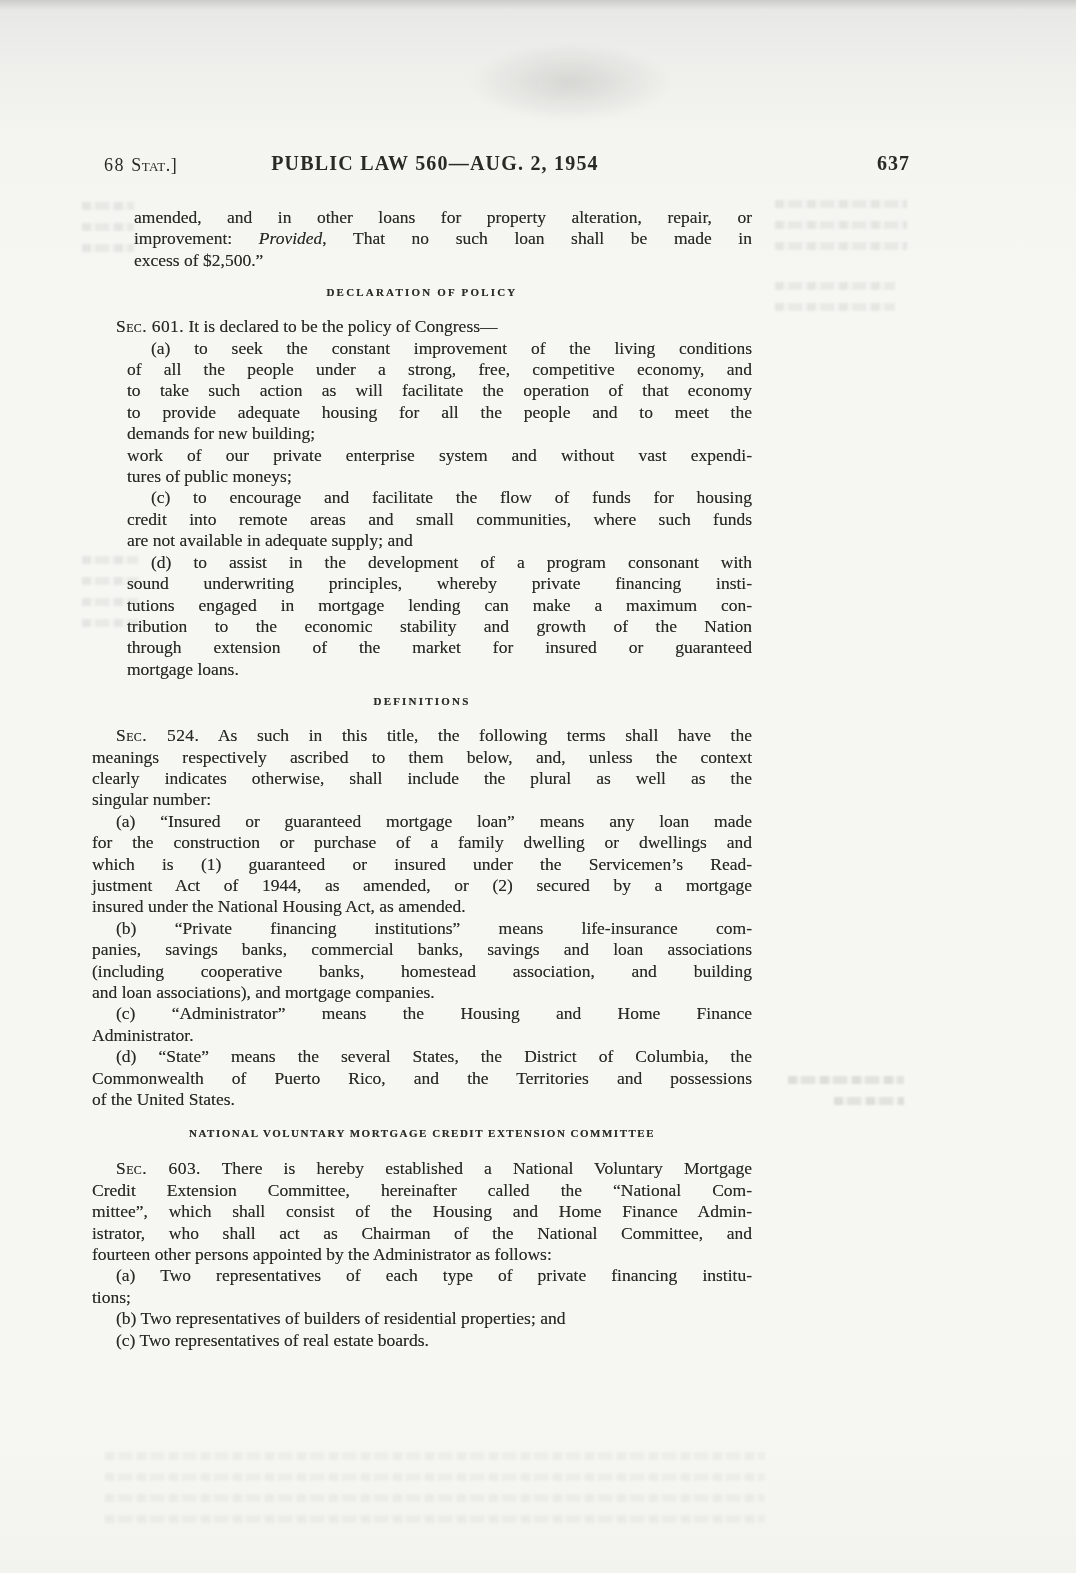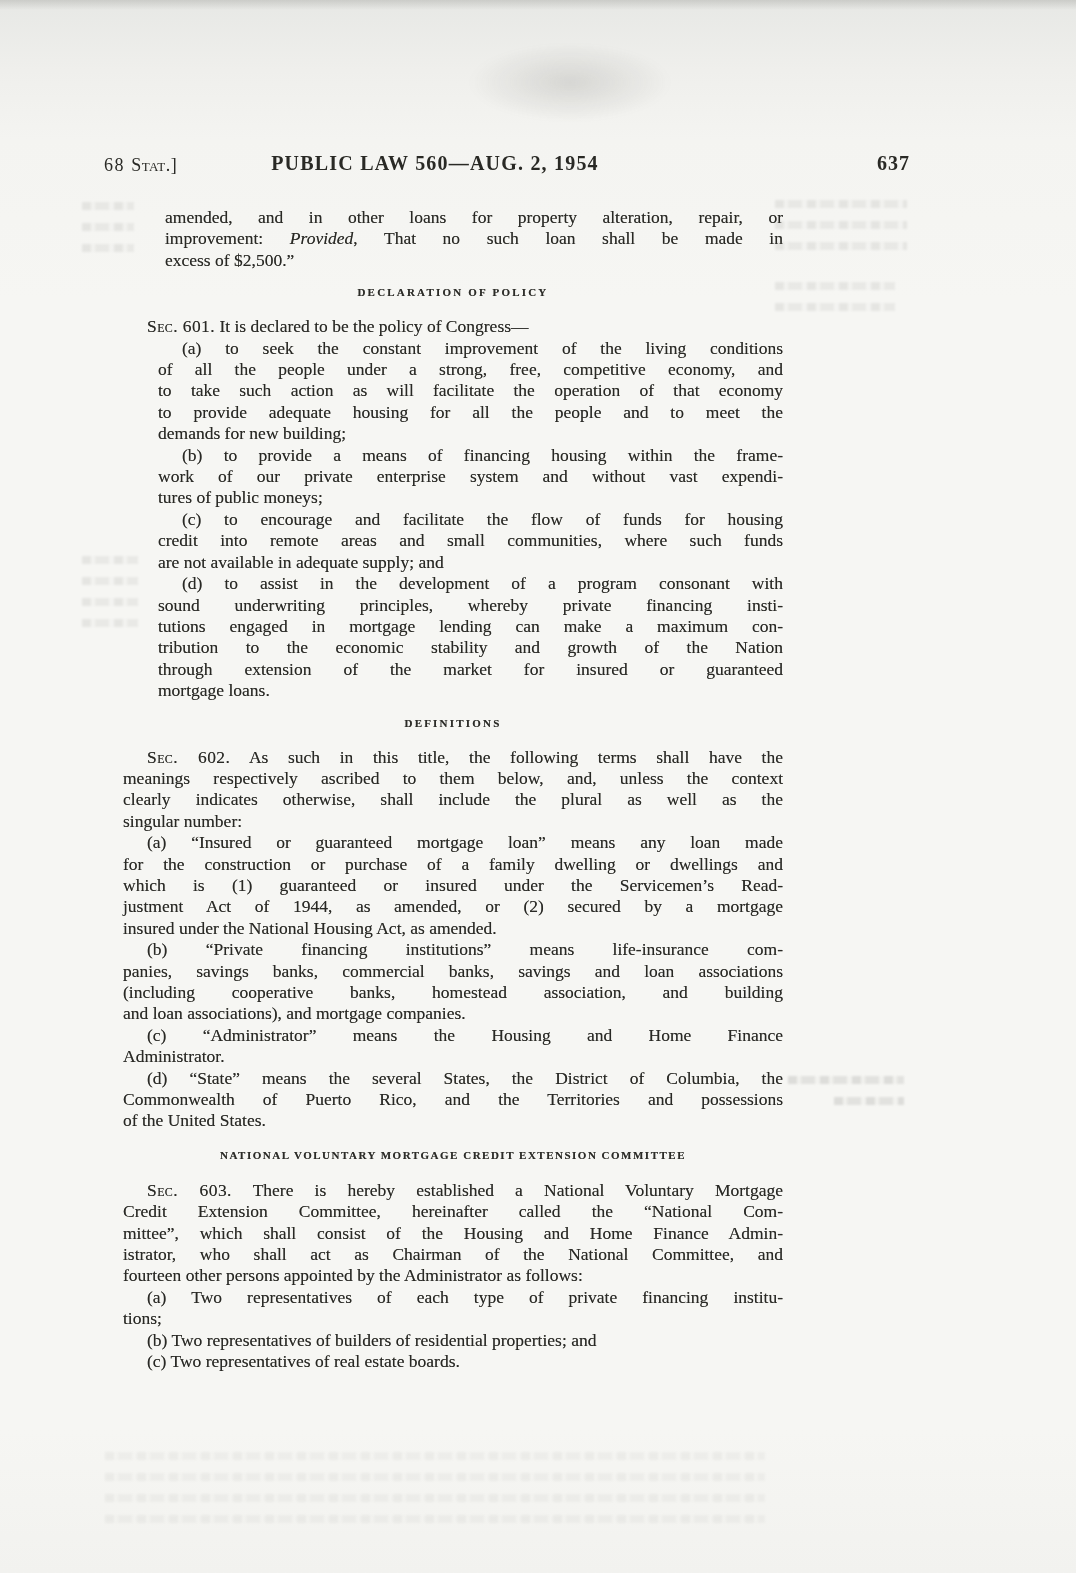--- a/index.html
+++ b/index.html
@@ -9,21 +9,21 @@
     font-family:"Liberation Serif","DejaVu Serif",serif;color:#292925;padding-left:33px;
   }
   .stain{position:absolute;left:460px;top:40px;width:220px;height:85px;
     background:radial-gradient(ellipse at center,rgba(100,100,95,.18),transparent 65%);filter:blur(2px);}
   .edgeband{position:absolute;left:0;top:0;width:1076px;height:10px;background:linear-gradient(180deg,rgba(120,120,115,.25),transparent);}
   
   .stat{position:absolute;left:104px;top:155px;font-size:18px;letter-spacing:1.6px;}
   .law{position:absolute;left:105px;top:152px;width:660px;text-align:center;font-weight:700;font-size:20px;letter-spacing:1.2px;}
   .pgnum{position:absolute;left:877px;top:152px;font-weight:700;font-size:20px;letter-spacing:1px;}
   
-  .content{position:absolute;left:123px;top:207px;width:660px;font-size:17.5px;line-height:21.4px;
+  .content{position:absolute;left:92px;top:207px;width:660px;font-size:17.5px;line-height:21.4px;
     text-shadow:0 0 .45px rgba(45,45,40,.55);}
   .para{margin:0;}
   .opening{margin-left:42px;}
   .sub{margin-left:35px;}
   .line{text-align:justify;text-align-last:justify;}
   .line.last{text-align-last:left;}
   .fl-indent .line.fl{padding-left:24px;}
   .sc{font-variant:small-caps;letter-spacing:.4px;}
   .italic{font-style:italic;}
   .title6{margin:15px 0 0;font-size:24px;line-height:29px;font-weight:700;letter-spacing:.6px;text-align:center;color:#242420;}
@@ -64,42 +64,41 @@
         <div class="line fl last"><span class="sc">Sec. 601.</span><span> It is declared to be the policy of Congress—</span></div>
       </div>
     <div class="para sub fl-indent">
         <div class="line fl"><span>(a) to seek the constant improvement of the living conditions</span></div>
         <div class="line"><span>of all the people under a strong, free, competitive economy, and</span></div>
         <div class="line"><span>to take such action as will facilitate the operation of that economy</span></div>
         <div class="line"><span>to provide adequate housing for all the people and to meet the</span></div>
         <div class="line last"><span>demands for new building;</span></div>
       </div>
     <div class="para sub fl-indent">
-        <div class="line fl"><span>(b) to provide a means of financing housing within the frame-</span></div>
         <div class="line"><span>work of our private enterprise system and without vast expendi-</span></div>
         <div class="line last"><span>tures of public moneys;</span></div>
       </div>
     <div class="para sub fl-indent">
         <div class="line fl"><span>(c) to encourage and facilitate the flow of funds for housing</span></div>
         <div class="line"><span>credit into remote areas and small communities, where such funds</span></div>
         <div class="line last"><span>are not available in adequate supply; and</span></div>
       </div>
     <div class="para sub fl-indent">
         <div class="line fl"><span>(d) to assist in the development of a program consonant with</span></div>
         <div class="line"><span>sound underwriting principles, whereby private financing insti-</span></div>
         <div class="line"><span>tutions engaged in mortgage lending can make a maximum con-</span></div>
         <div class="line"><span>tribution to the economic stability and growth of the Nation</span></div>
         <div class="line"><span>through extension of the market for insured or guaranteed</span></div>
         <div class="line last"><span>mortgage loans.</span></div>
       </div>
 
     <h2 class="xhead">DEFINITIONS</h2>
 
     <div class="para fl-indent">
-        <div class="line fl"><span class="sc">Sec. 602.</span><span> As such in this title, the following terms shall have the</span></div>
+        <div class="line fl"><span class="sc">Sec. 524.</span><span> As such in this title, the following terms shall have the</span></div>
         <div class="line"><span>meanings respectively ascribed to them below, and, unless the context</span></div>
         <div class="line"><span>clearly indicates otherwise, shall include the plural as well as the</span></div>
         <div class="line last"><span>singular number:</span></div>
       </div>
     <div class="para fl-indent">
         <div class="line fl"><span>(a) “Insured or guaranteed mortgage loan” means any loan made</span></div>
         <div class="line"><span>for the construction or purchase of a family dwelling or dwellings and</span></div>
         <div class="line"><span>which is (1) guaranteed or insured under the Servicemen’s Read-</span></div>
         <div class="line"><span>justment Act of 1944, as amended, or (2) secured by a mortgage</span></div>
         <div class="line last"><span>insured under the National Housing Act, as amended.</span></div>

